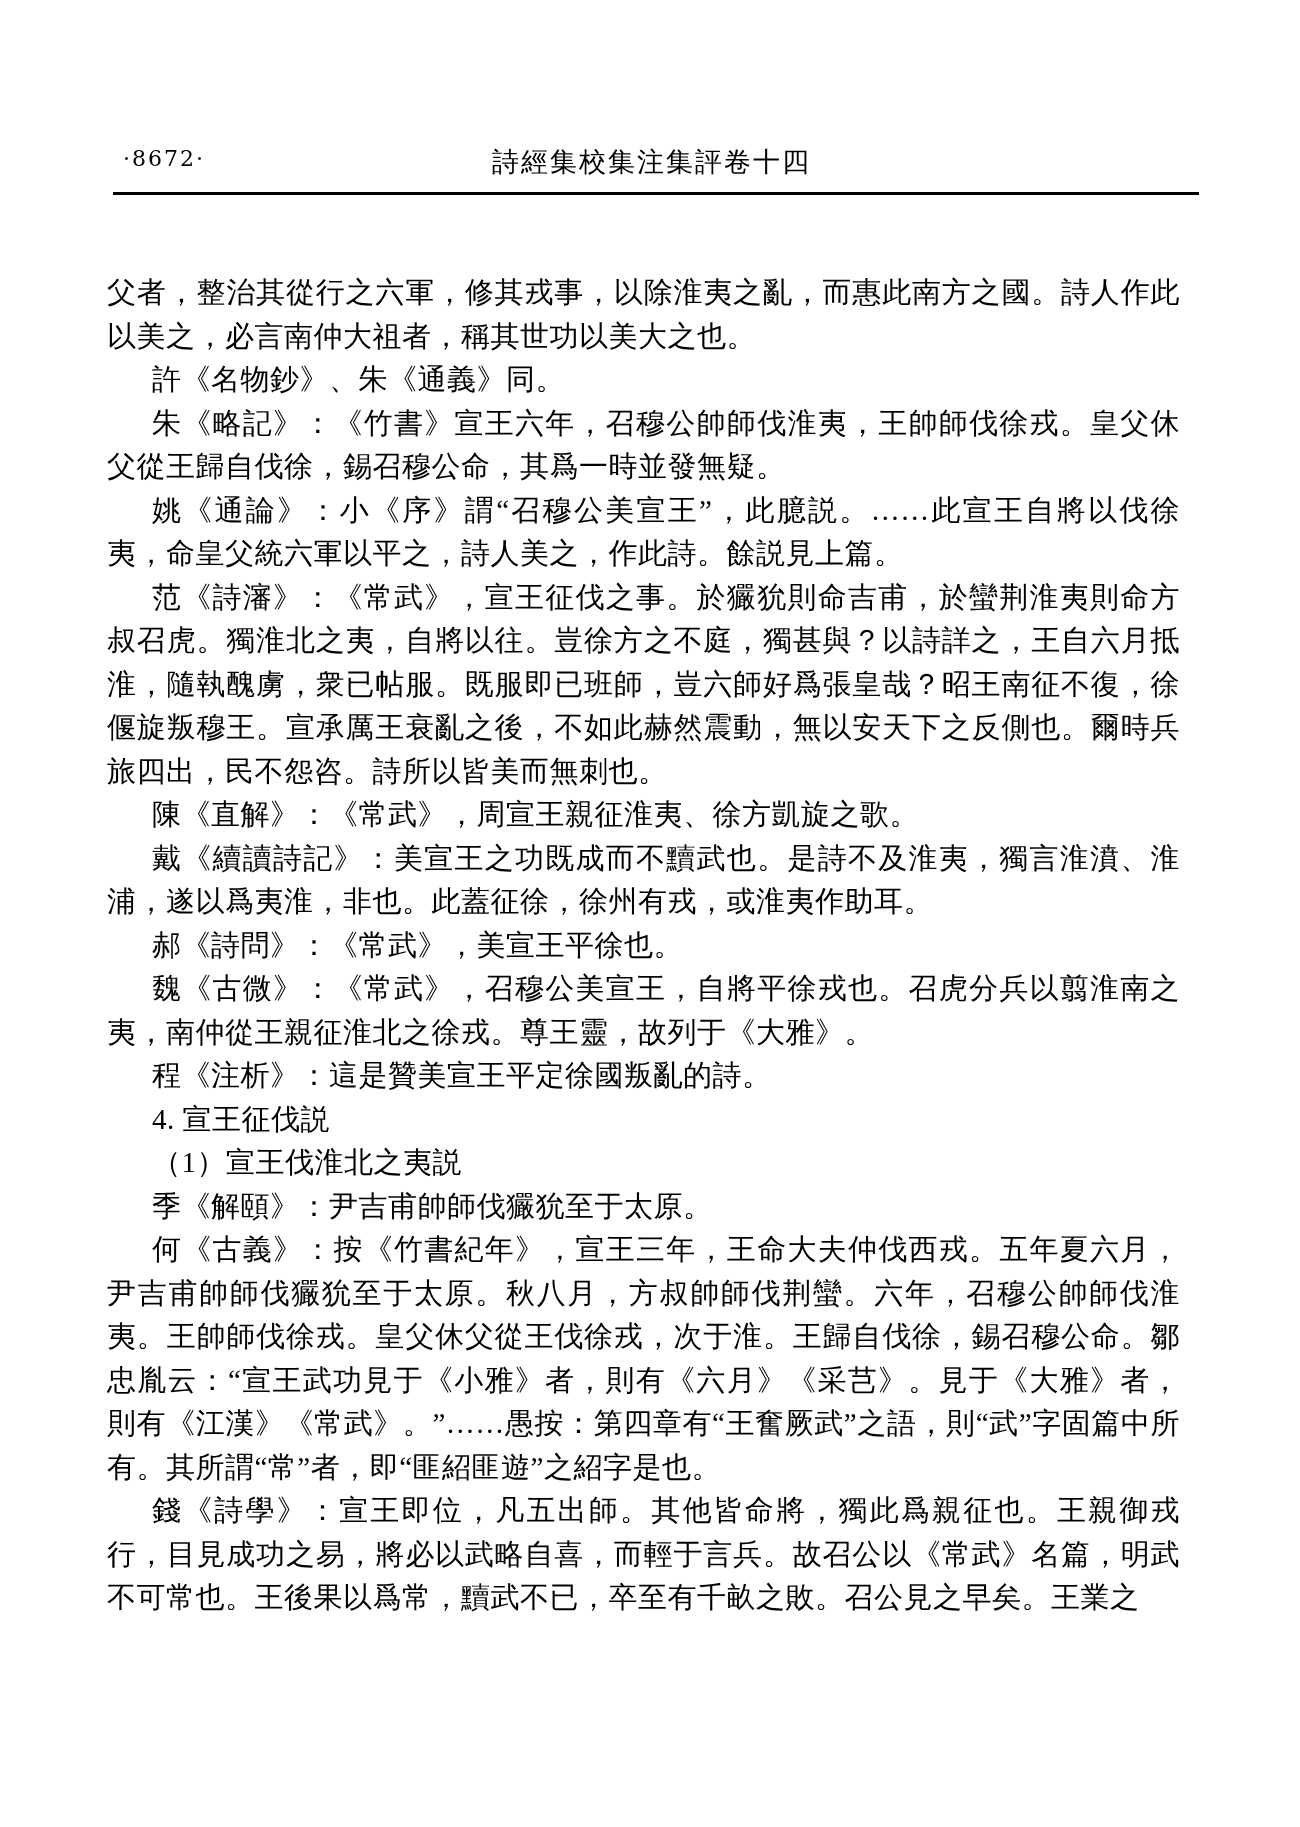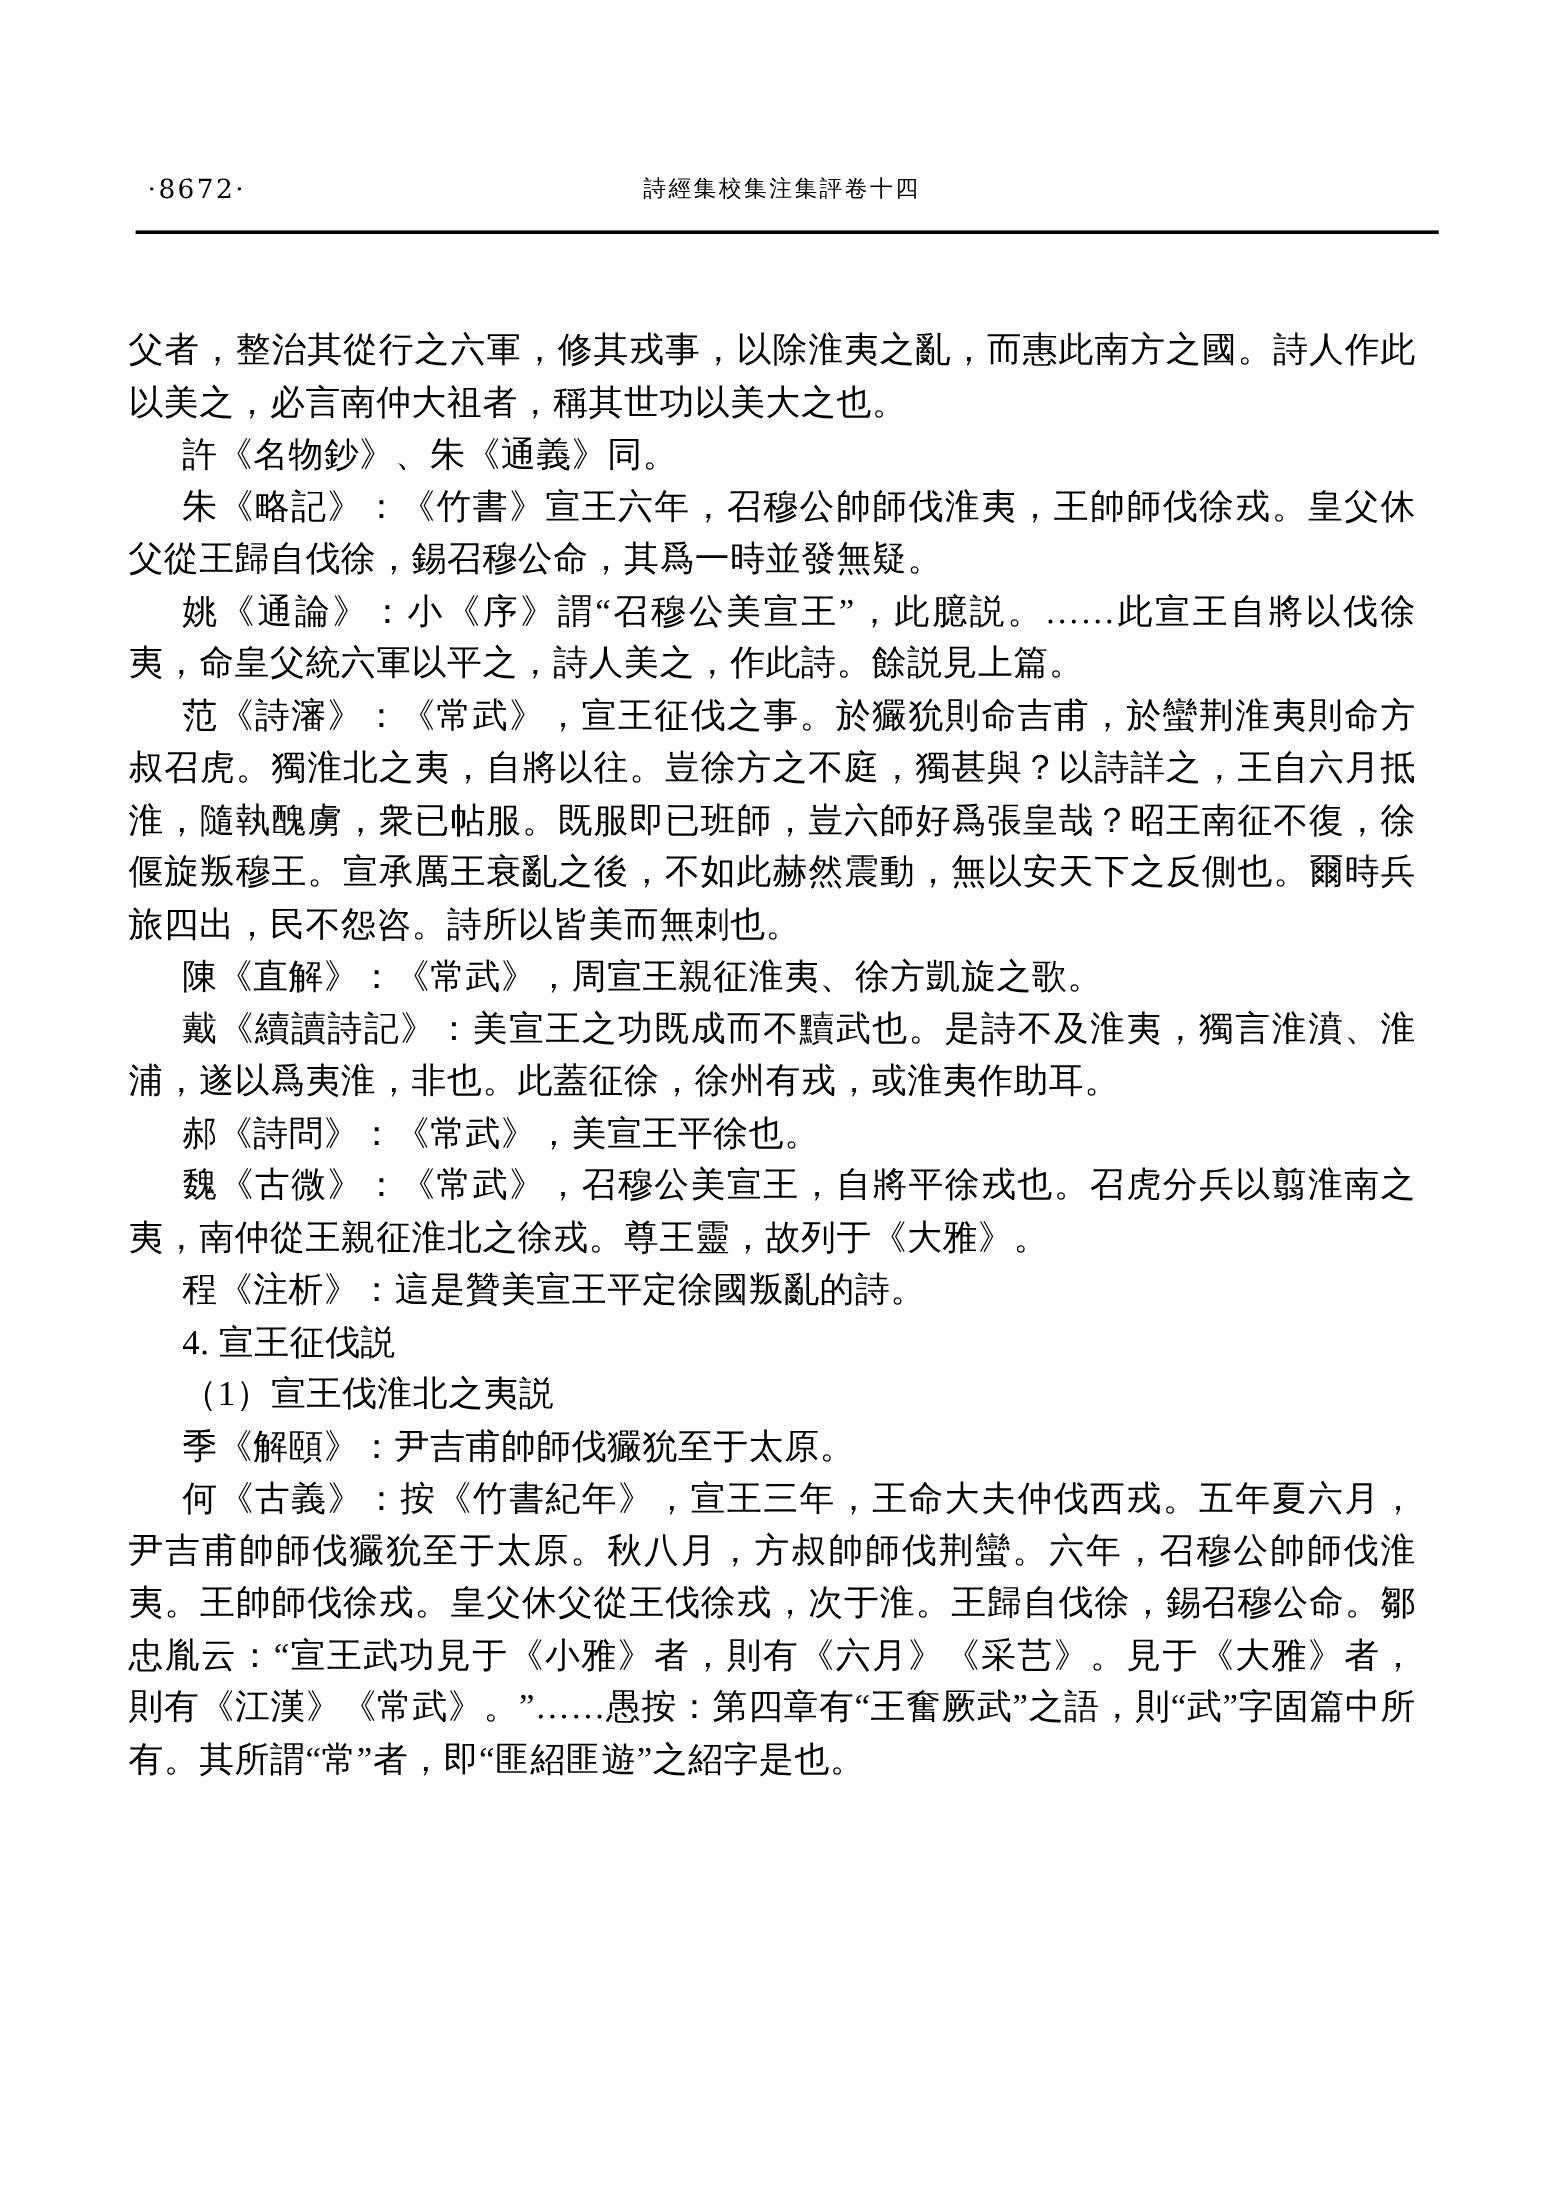--- a/index.html
+++ b/index.html
@@ -30,21 +30,21 @@
     font-size: 22px;
     letter-spacing: 2px;
     font-family: "DejaVu Serif", "Liberation Serif", serif;
   }
   .running-title {
     position: absolute;
     left: 0;
     right: 0;
     top: 4px;
     text-align: center;
-    font-size: 19px;
+    font-size: 27px;
     letter-spacing: 2px;
   }
   .header-rule {
     position: absolute;
     top: 192px;
     left: 113px;
     width: 1086px;
     height: 3px;
     background: #000000;
   }
@@ -89,15 +89,16 @@
     <p>范《詩瀋》：《常武》，宣王征伐之事。於玁狁則命吉甫，於蠻荆淮夷則命方叔召虎。獨淮北之夷，自將以往。豈徐方之不庭，獨甚與？以詩詳之，王自六月抵淮，隨執醜虜，衆已帖服。既服即已班師，豈六師好爲張皇哉？昭王南征不復，徐偃旋叛穆王。宣承厲王衰亂之後，不如此赫然震動，無以安天下之反側也。爾時兵旅四出，民不怨咨。詩所以皆美而無刺也。</p>
     <p>陳《直解》：《常武》，周宣王親征淮夷、徐方凱旋之歌。</p>
     <p>戴《續讀詩記》：美宣王之功既成而不黷武也。是詩不及淮夷，獨言淮濆、淮浦，遂以爲夷淮，非也。此蓋征徐，徐州有戎，或淮夷作助耳。</p>
     <p>郝《詩問》：《常武》，美宣王平徐也。</p>
     <p>魏《古微》：《常武》，召穆公美宣王，自將平徐戎也。召虎分兵以翦淮南之夷，南仲從王親征淮北之徐戎。尊王靈，故列于《大雅》。</p>
     <p>程《注析》：這是贊美宣王平定徐國叛亂的詩。</p>
     <p>4. 宣王征伐説</p>
     <p>（1）宣王伐淮北之夷説</p>
     <p>季《解頤》：尹吉甫帥師伐玁狁至于太原。</p>
     <p>何《古義》：按《竹書紀年》，宣王三年，王命大夫仲伐西戎。五年夏六月，尹吉甫帥師伐玁狁至于太原。秋八月，方叔帥師伐荆蠻。六年，召穆公帥師伐淮夷。王帥師伐徐戎。皇父休父從王伐徐戎，次于淮。王歸自伐徐，錫召穆公命。鄒忠胤云：“宣王武功見于《小雅》者，則有《六月》《采芑》。見于《大雅》者，則有《江漢》《常武》。”……愚按：第四章有“王奮厥武”之語，則“武”字固篇中所有。其所謂“常”者，即“匪紹匪遊”之紹字是也。</p>
+    <p>錢《詩學》：宣王即位，凡五出師。其他皆命將，獨此爲親征也。王親御戎行，目見成功之易，將必以武略自喜，而輕于言兵。故召公以《常武》名篇，明武不可常也。王後果以爲常，黷武不已，卒至有千畝之敗。召公見之早矣。王業之</p>
   </div>
 
 </div>
 
 </body></html>

